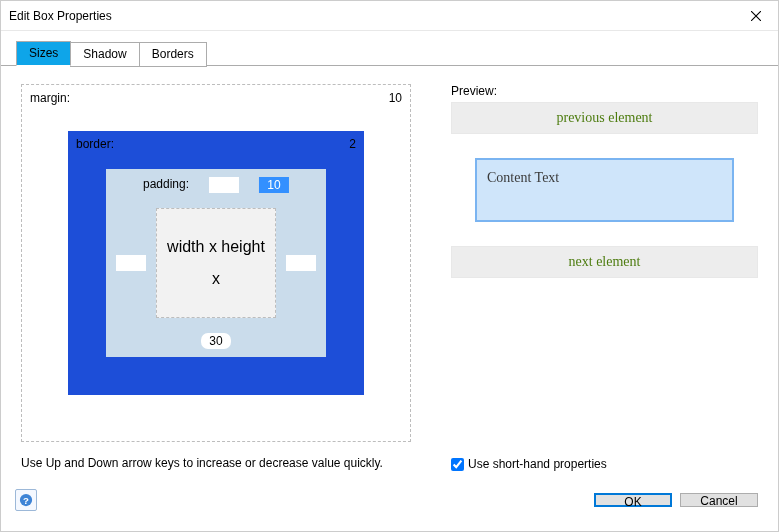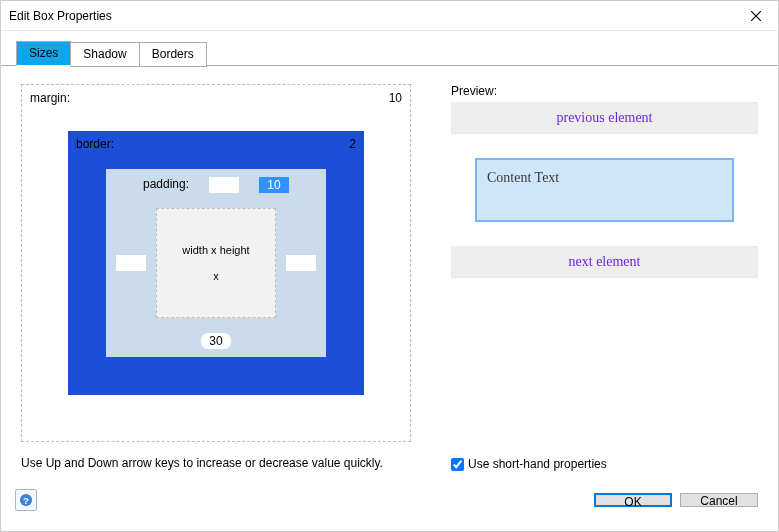--- a/index.html
+++ b/index.html
@@ -20,39 +20,39 @@
 
 .body { flex: 1; display: flex; padding: 18px 20px 12px 20px; gap: 30px; }
 .left { flex: 0 0 400px; display: flex; flex-direction: column; }
 .right { flex: 1; display: flex; flex-direction: column; }
 
 
 .model-container { width: 390px; height: 358px; }
 .margin-box { width: 100%; height: 100%; border: 1px dashed #bdbdbd; background: #fff; position: relative; padding: 46px; }
 .border-box { width: 100%; height: 100%; background: #1d4ed8; position: relative; padding: 38px; }
 .padding-box { width: 100%; height: 100%; background: #cadceb; position: relative; padding: 36px 40px; display: flex; align-items: center; justify-content: center; }
-.content-box { width: 120px; height: 110px; background: #f2f2f2; border: 1px dashed #bdbdbd; display: flex; flex-direction: column; align-items: center; justify-content: center; gap: 14px; font-size: 11px; }
+.content-box { width: 120px; height: 110px; background: #f2f2f2; border: 1px dashed #bdbdbd; display: flex; flex-direction: column; align-items: center; justify-content: center; gap: 14px; font-size: 16px; }
 
 .box-label { position: absolute; top: 6px; left: 8px; font-size: 12px; }
 .box-topval { position: absolute; top: 6px; right: 8px; font-size: 12px; }
 
 .val-input { width: 30px; height: 16px; background: #fff; border: none; font-size: 12px; text-align: center; font-family: inherit; display: inline-block; line-height: 16px; }
 .val-input.selected { background: #3390ff; color: #fff; }
 
 .pad-top { position: absolute; top: 8px; left: 50%; transform: translateX(-50%); display: flex; gap: 20px; }
 .pad-bottom { position: absolute; bottom: 8px; left: 50%; transform: translateX(-50%); border-radius: 7px; }
 .pad-left  { position: absolute; left: 10px; top: 50%; transform: translateY(-50%); }
 .pad-right { position: absolute; right: 10px; top: 50%; transform: translateY(-50%); }
 
 .hint { margin-top: 14px; font-size: 12px; }
 
 
 .preview-label { font-size: 12px; margin-bottom: 4px; }
 .preview-panel { border: none; }
-.prev-block { background: #ededed; border: 1px solid #e8e8e8; height: 32px; display: flex; align-items: center; justify-content: center; font-family: Georgia, "Times New Roman", serif; font-size: 14px; color: #6d28d9; }
+.prev-block { background: #ededed; border: 1px solid #e8e8e8; height: 32px; display: flex; align-items: center; justify-content: center; font-family: Georgia, "Times New Roman", serif; font-size: 14px; color: #4d7c0f; }
 .content-block { margin: 24px; background: #cfe5fa; border: 2px solid #7ab4f1; padding: 10px 10px 30px 10px; font-family: Georgia, serif; font-size: 14px; color: #3a3a3a; height: 64px; }
 
 .shorthand-row { margin-top: auto; padding-top: 6px; display: flex; align-items: center; gap: 4px; font-size: 12px; position: relative; }
 .shorthand-row input[type=checkbox] { width: 13px; height: 13px; }
 
 .footer { height: 48px; border-top: none; display: flex; align-items: center; padding: 0 20px 14px 14px; }
 .help-btn { width: 22px; height: 22px; border: 1px solid #9cb8d8; background: #f4f8ff; display: flex; align-items: center; justify-content: center; cursor: pointer; border-radius: 2px; }
 .help-btn svg { width: 14px; height: 14px; }
 .footer-spacer { flex: 1; }
 .btn { width: 78px; height: 14px; border: 1px solid #adadad; background: #e1e1e1; font-size: 12px; cursor: pointer; font-family: inherit; }

